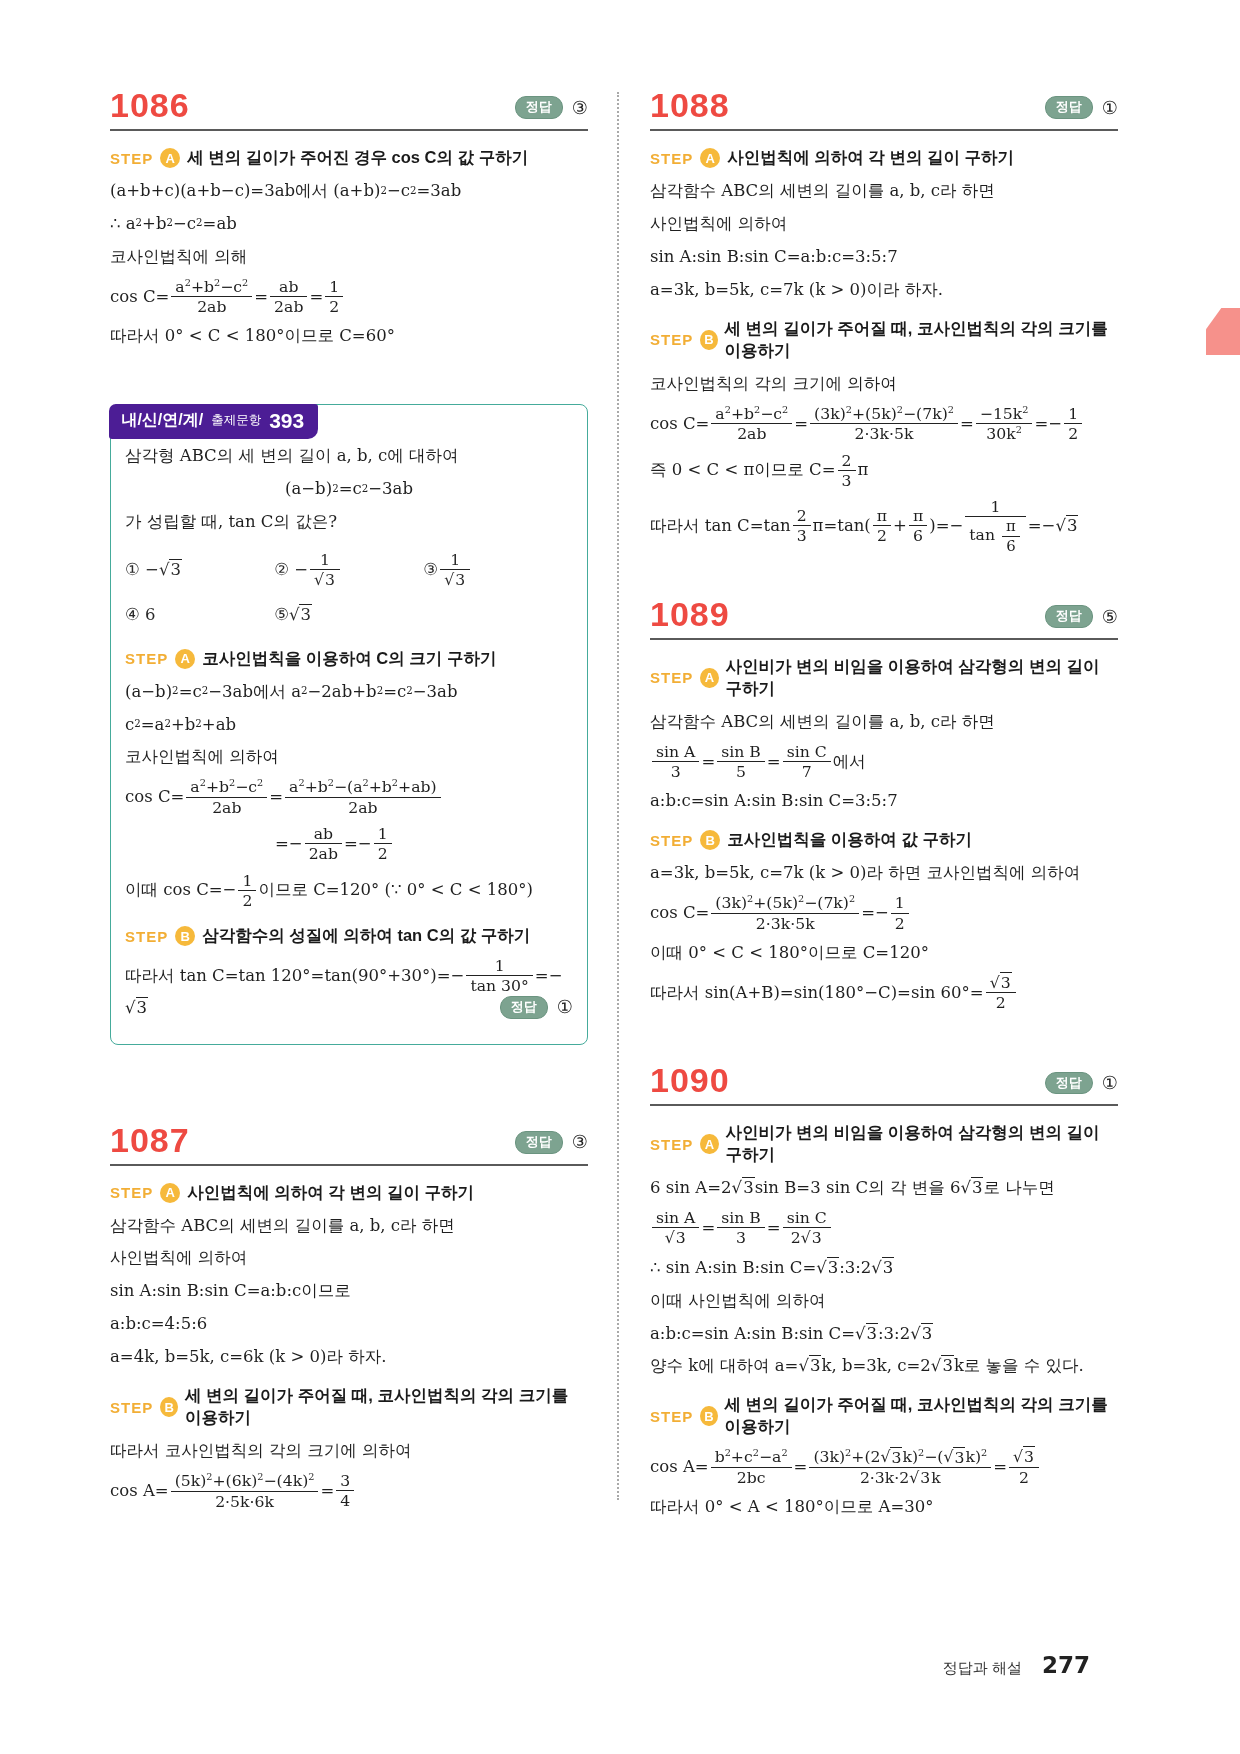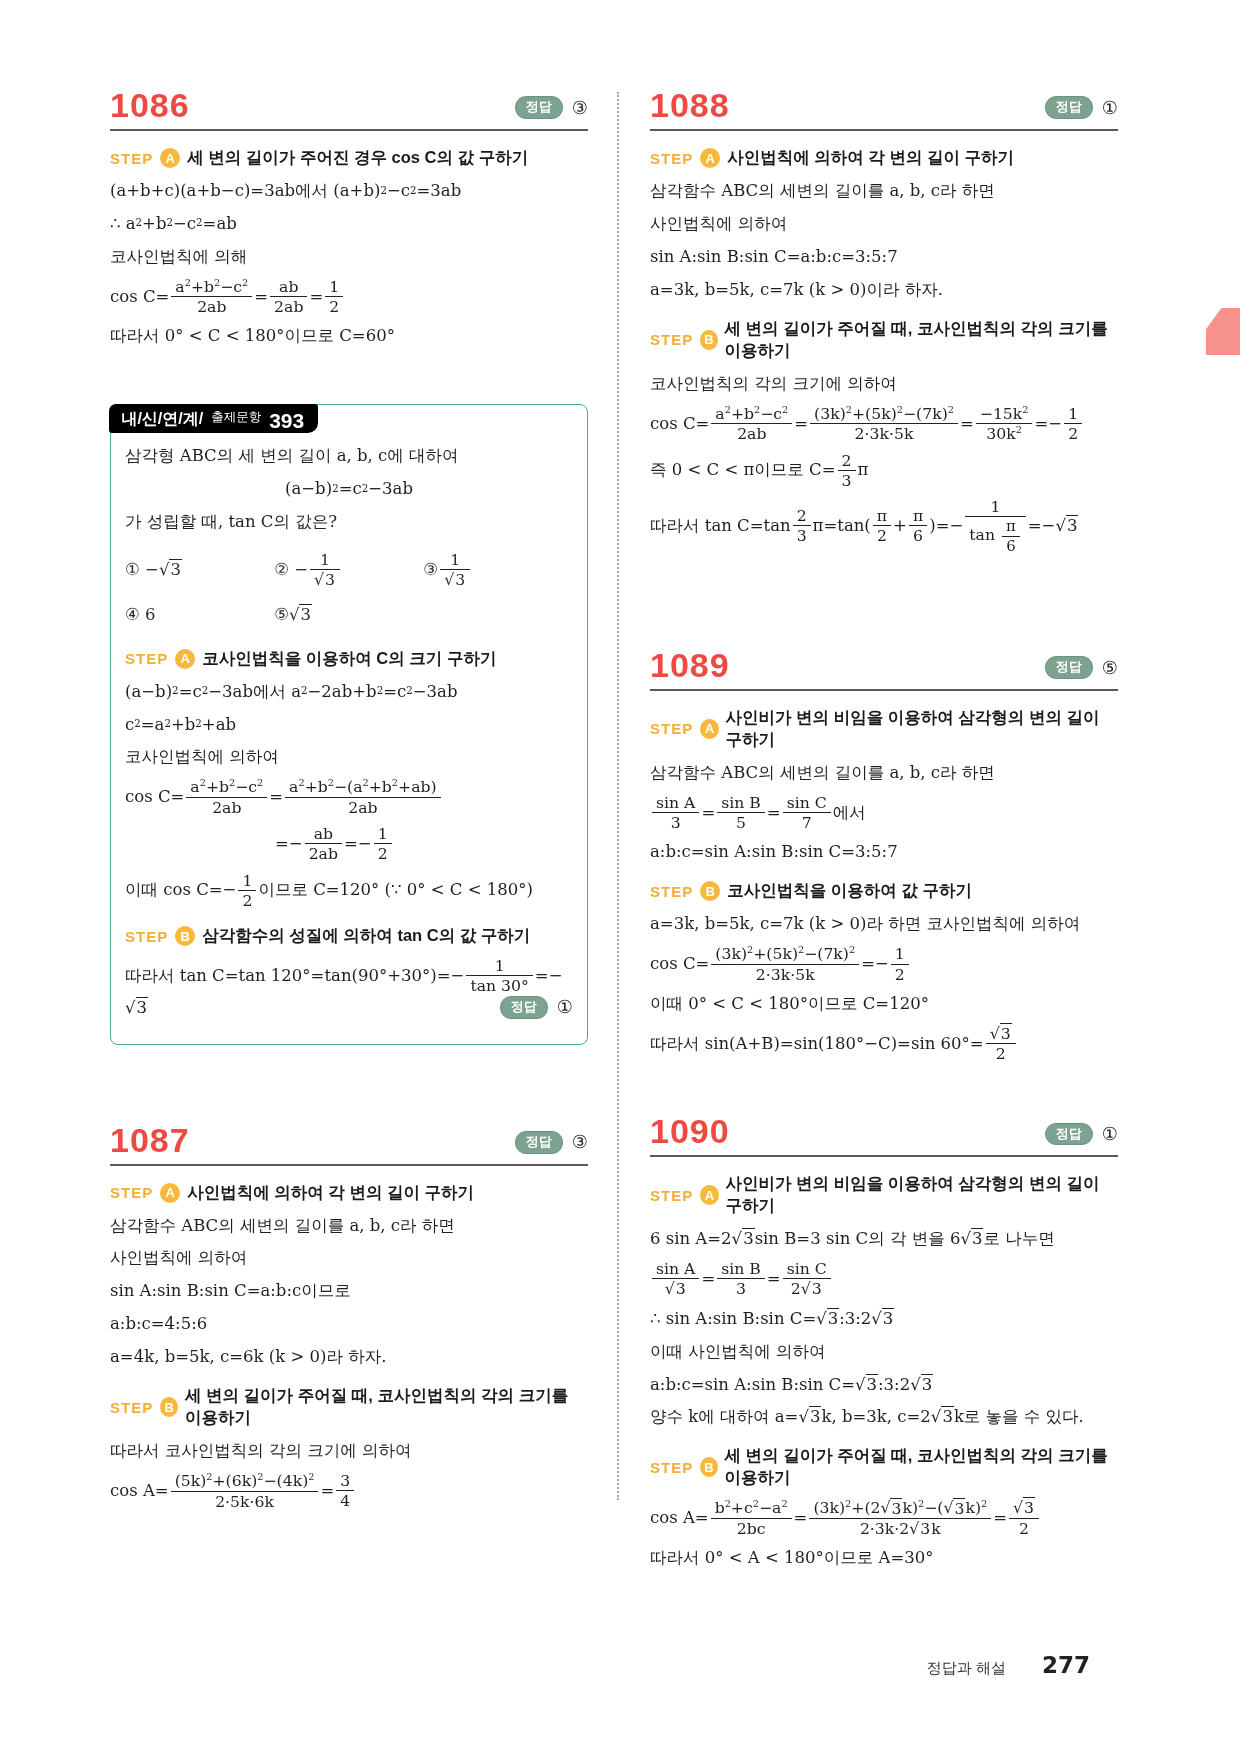--- a/index.html
+++ b/index.html
@@ -5,21 +5,21 @@
   html,body{margin:0;padding:0;background:#ffffff;}
   #page{position:relative;width:1240px;height:1754px;background:#ffffff;overflow:hidden;
         font-family:"Liberation Sans",sans-serif;color:#2b2b2b;}
   .column{position:absolute;top:88px;}
   #col-left{left:66px;width:478px;margin-left:44px;}
   #col-right{left:650px;width:468px;}
   #divider{position:absolute;left:617px;top:92px;height:1408px;border-left:2px dotted #a9a9a9;}
   
   .problem{position:relative;}
   [data-name="problem-1087"]{margin-top:78px;}
-  [data-name="problem-1089"]{margin-top:94px;}
+  [data-name="problem-1089"]{margin-top:43px;}
   [data-name="problem-1090"]{margin-top:52px;}
   .p-head{display:flex;align-items:flex-end;justify-content:space-between;
           border-bottom:2px solid #5a5a5a;padding-bottom:7px;margin-bottom:14px;}
   .p-num{font-size:34px;font-weight:800;color:#ee4a42;letter-spacing:1px;line-height:1;}
   .badge-wrap{display:inline-flex;align-items:center;gap:9px;padding-bottom:3px;}
   .pill{background:#7da390;border:1px solid #6b9480;color:#fff;font-size:13px;font-weight:700;
         border-radius:11px;padding:2px 10px 3px;line-height:1.2;}
   .ans-num{font-size:18px;color:#222;}
   
   .step-row{display:flex;align-items:center;gap:7px;margin:16px 0 10px;}
@@ -36,35 +36,35 @@
         margin:0 2px;line-height:1.1;font-size:0.95em;}
   .frac .num{border-bottom:1.3px solid #222;padding:0 4px 1px;}
   .frac .den{padding:1px 4px 0;}
   .sqrt{white-space:nowrap;}
   .sqrt .rad{border-top:1.3px solid #222;padding:0 1px;}
   sup{font-size:0.62em;}
   .inline-badge{margin-left:auto;display:inline-flex;align-items:center;gap:9px;}
   
   .exam-box{position:relative;border:1.6px solid #45ab9b;border-radius:8px;margin-top:56px;
             padding:30px 14px 14px;}
-  .exam-tab{position:absolute;top:-1.6px;left:-1.6px;background:#000000;color:#fff;
-            border-radius:7px 3px 10px 3px;padding:5px 14px 0 12px;display:inline-flex;
-            align-items:flex-start;gap:8px;}
+  .exam-tab{position:absolute;top:-1.6px;left:-1.6px;background:#4c1d95;color:#fff;
+            border-radius:7px 3px 10px 3px;padding:5px 14px 6px 12px;display:inline-flex;
+            align-items:center;gap:8px;}
   .exam-series{font-weight:800;font-size:16px;}
   .exam-caption{font-size:12.5px;}
   .exam-number{font-weight:800;font-size:21px;}
   .choices{display:flex;flex-wrap:wrap;margin-top:6px;font-family:"DejaVu Serif","Liberation Serif",serif;
            font-size:16.5px;}
   .choice{width:33.3%;margin:8px 0;display:flex;align-items:center;}
   
   #bookmark{position:absolute;right:0;top:308px;width:34px;height:47px;background:#f6918b;
             -webkit-clip-path:polygon(100% 0,100% 100%,0 100%,0 45%,45% 0);
             clip-path:polygon(100% 0,100% 100%,0 100%,0 45%,45% 0);}
   #footer{position:absolute;top:1652px;left:830px;width:260px;text-align:center;
-          display:flex;justify-content:flex-end;align-items:baseline;gap:36px;}
+          display:flex;justify-content:flex-end;align-items:baseline;gap:20px;}
   #footer .f-label{font-size:15px;color:#333;}
   #footer .f-page{font-size:23px;font-weight:800;color:#222;font-family:"DejaVu Sans",sans-serif;}
 </style>
 </head>
 <body>
 
 <div id="page" data-name="solutions-page">
   <div id="divider" data-name="column-divider"></div>
   <div id="bookmark" data-name="red-bookmark-tab"></div>
   <div id="col-left" class="column" data-name="left-column">

